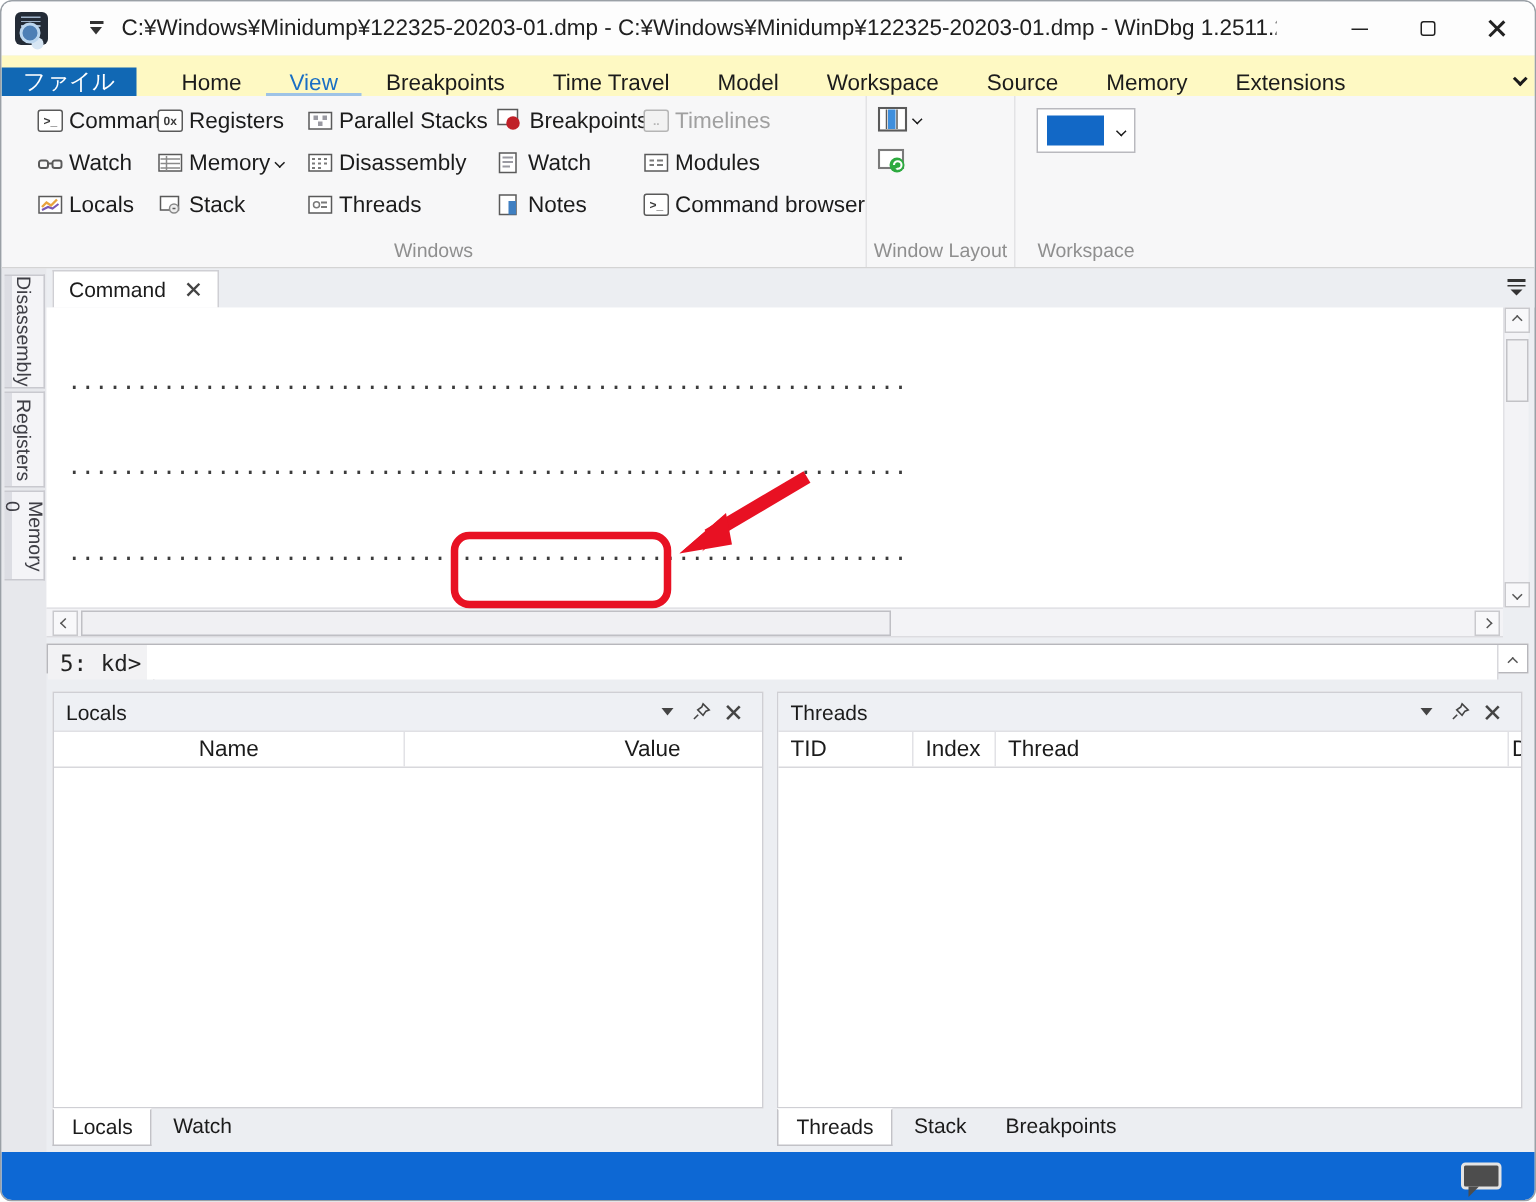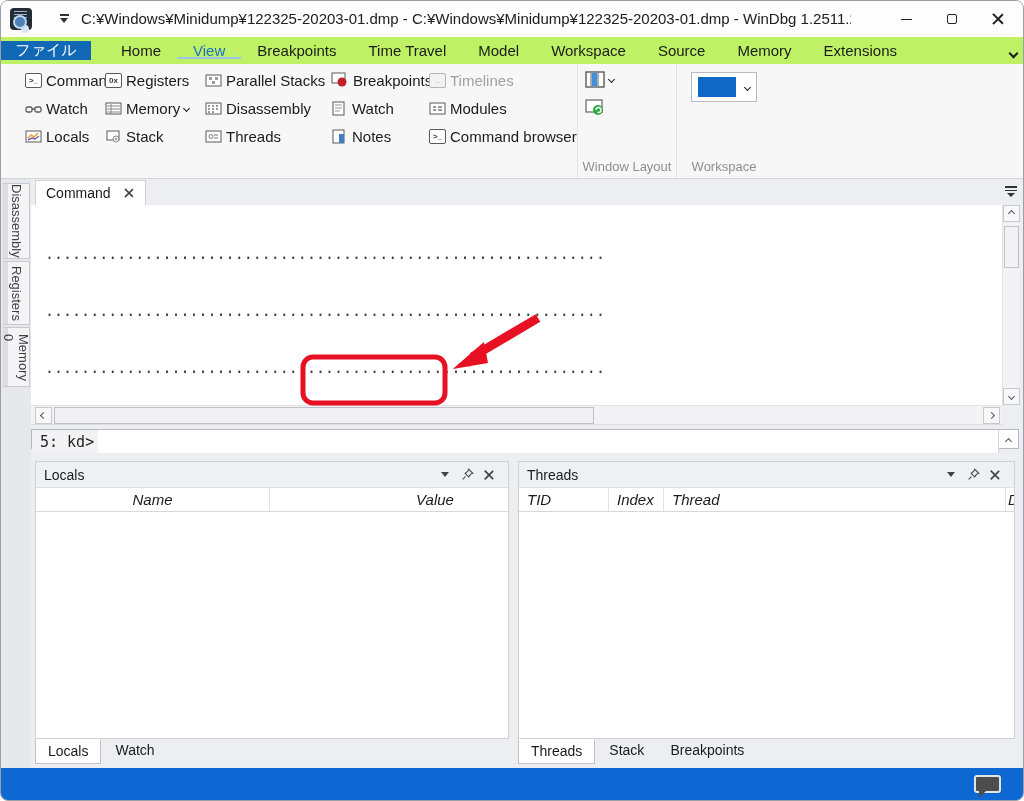--- a/index.html
+++ b/index.html
@@ -23,21 +23,21 @@
          max-width:770px; overflow:hidden; }
   .wctl { position:absolute; top:0; width:46px; height:36px; display:flex; align-items:center; justify-content:center; }
   #btn-min { right:96px; } #btn-max { right:50px; } #btn-close { right:4px; }
   #btn-min i { width:11px; height:0; border-top:1px solid #222; display:block; }
   #btn-max i { width:10px; height:10px; border:1px solid #222; border-radius:2px; display:block; }
   .xmark { position:relative; width:12px; height:12px; display:block; }
   .xmark::before,.xmark::after { content:""; position:absolute; left:5px; top:-1px; width:1.5px; height:14px; background:#222; }
   .xmark::before { transform:rotate(45deg); } .xmark::after { transform:rotate(-45deg); }
 
   
-  #menubar { position:absolute; left:0; top:36px; width:1024px; height:27px; background:#bef264; display:flex; align-items:center; font-size:15px; }
+  #menubar { position:absolute; left:0; top:36px; width:1024px; height:27px; background:#fef9c3; display:flex; align-items:flex-end; font-size:15px; }
   #file-tab { width:90px; background:#1168b4; color:#fff; display:flex; align-items:center; justify-content:center; }
   .menu-item { display:flex; align-items:center; padding:0 16px; color:#1b1b1b; }
   .menu-item.active { color:#1a6fc4; box-shadow:inset 0 -2px 0 #9ec3e6; }
   #menu-overflow { position:absolute; right:8px; top:6px; }
   .chev { display:inline-block; width:7px; height:7px; border-right:2px solid #1b1b1b; border-bottom:2px solid #1b1b1b; transform:rotate(45deg); }
   .chev.small { width:5px; height:5px; border-width:1.5px; }
   .chev.gray { border-color:#555; }
   .chev.up { transform:rotate(225deg); }
   .chev.left { transform:rotate(135deg); }
   .chev.right { transform:rotate(-45deg); }
@@ -103,21 +103,21 @@
 
   
   .panel { position:absolute; top:460px; height:278px; background:#fff; border:1px solid #cfcfd4; }
   #panel-locals { left:34px; width:474px; }
   #panel-threads { left:517px; width:497px; }
   .phead { height:26px; background:#eef0f4; display:flex; align-items:center; padding:0 8px; font-size:14px; border-bottom:1px solid #e0e0e4; }
   .phead .sp { flex:1; }
   .phead .hic { width:22px; display:flex; justify-content:center; align-items:center; }
   .tri-down { width:0; height:0; border-left:4.5px solid transparent; border-right:4.5px solid transparent; border-top:5px solid #444; }
   .phead .xmark { transform:scale(.85); } .phead .xmark::before,.phead .xmark::after { background:#444; }
-  .cols { height:24px; display:flex; border-bottom:1px solid #d8d8dc; font-size:15px; align-items:center; background:#fff;font-style:italic; }
+  .cols { height:24px; display:flex; border-bottom:1px solid #d8d8dc; font-size:15px; align-items:center; background:#fff; }
   .cols .cell { height:100%; display:flex; align-items:center; border-right:1px solid #e2e2e6; padding:0 8px; overflow:hidden; }
   #panel-locals .c-name { width:234px; justify-content:center; }
   #panel-locals .c-value { flex:1; justify-content:center; padding-left:100px; border-right:none; }
   #panel-threads .c-tid { width:90px; }
   #panel-threads .c-index { width:55px; }
   #panel-threads .c-thread { width:342px; }
   #panel-threads .c-desc { flex:1; padding:0 0 0 2px; border-right:none; }
   .pbody { height:226px; background:#fff; }
 
   
@@ -278,20 +278,21 @@
               <rect x="1" y="2" width="15" height="11" fill="#fff" stroke="#5a5a5a"></rect>
               <path d="M4 6h3M9 6h4M4 9h3M9 9h4" stroke="#7a7a7a" stroke-width="1.4"></path>
             </svg>
           <span class="lbl">Modules</span>
         </div>
         <div class="rbtn">
           <span class="icbox">&gt;_</span>
             <span class="lbl">Command browser</span>
         </div>
       </div>
+      <div class="grp-label">Windows</div>
     </div>
 
     <div class="rgroup" id="grp-workspace" style="border-right:none;">
       <div style="position:absolute;left:14px;top:8px;width:66px;height:30px;background:#fff;border:1px solid #b9b9be;display:flex;align-items:center;padding:0 6px;justify-content:space-between;">
         <span style="display:inline-block;width:38px;height:20px;background:#1268c6;"></span>
         <span class="chev small"></span>
       </div>
       <div class="grp-label">Workspace</div>
     </div>
 

